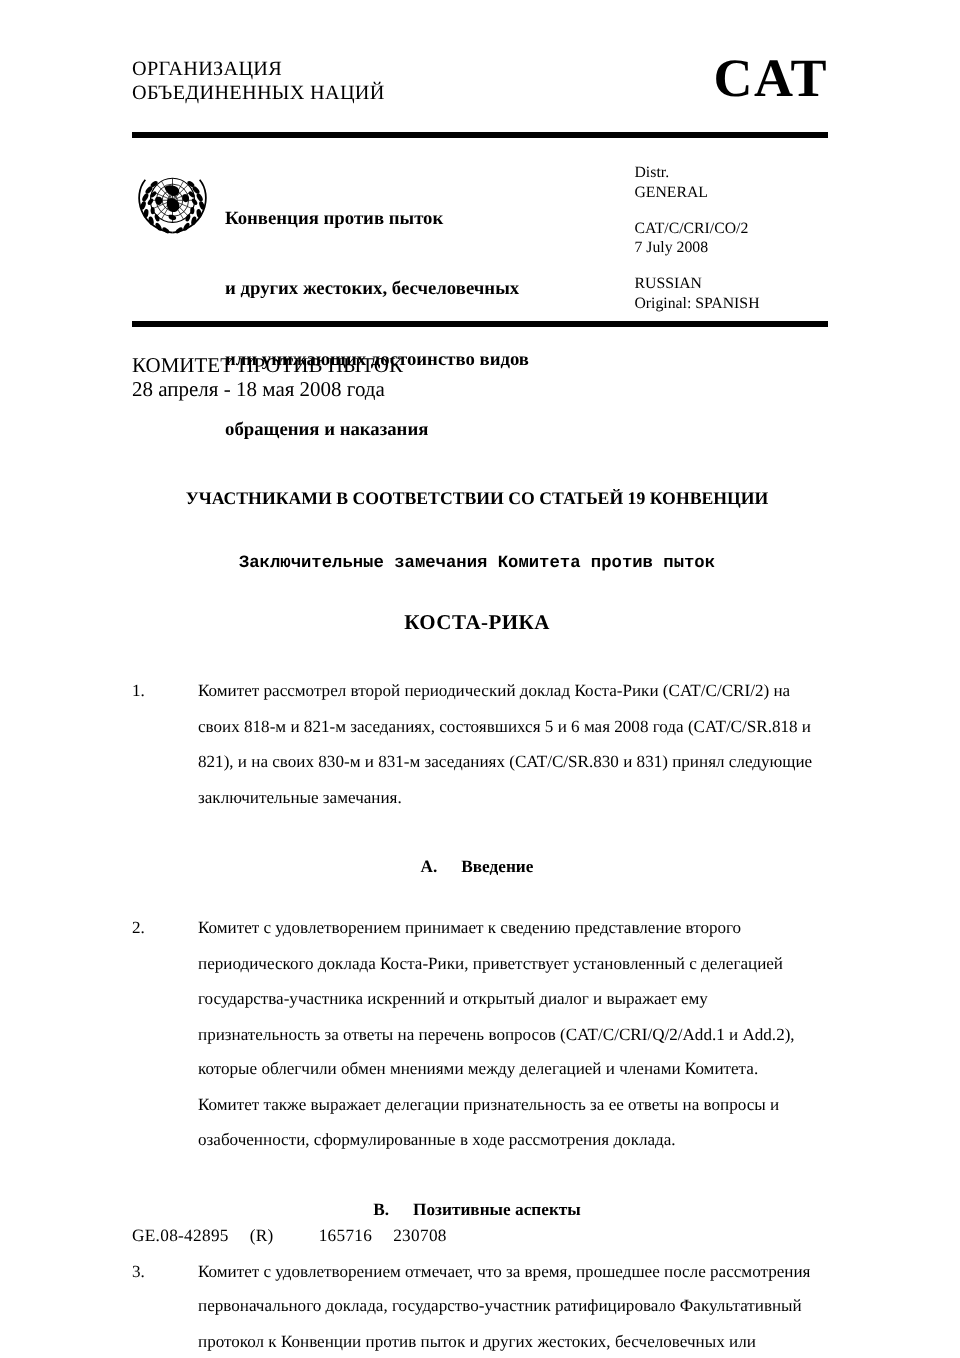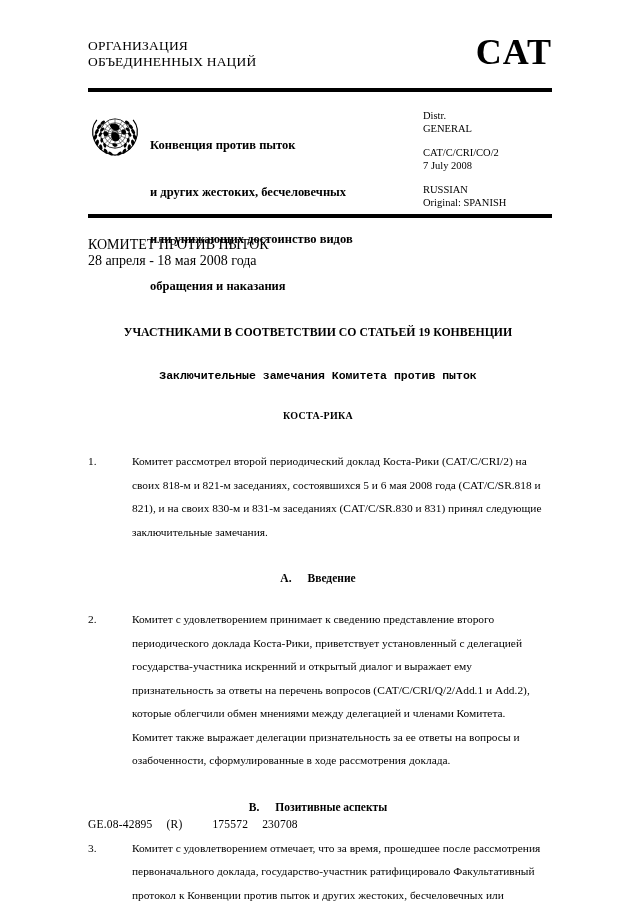--- a/index.html
+++ b/index.html
@@ -135,21 +135,21 @@
     font-weight: bold;
     font-size: 11.5px;
     line-height: 16px;
     margin: 0 0 24px 0;
     font-family: Liberation Mono, monospace;
   }
 
   .heading-country {
     text-align: center;
     font-weight: bold;
-    font-size: 10px;
+    font-size: 14px;
     line-height: 16px;
     margin: 0 0 26px 0;
     letter-spacing: 0.3px;
   }
 
   .section-heading {
     text-align: center;
     font-weight: bold;
     font-size: 11.5px;
     line-height: 16px;
@@ -321,16 +321,16 @@
     </div>
 
     <p class="para">
       <span class="num">3.</span>
       <span>Комитет с удовлетворением отмечает, что за время, прошедшее после рассмотрения первоначального доклада, государство-участник ратифицировало Факультативный протокол к Конвенции против пыток и других жестоких, бесчеловечных или унижающих</span>
     </p>
 
   </div>
 
   <div class="footer">
-    <span class="f-seg">GE.08-42895</span><span class="f-seg wide">(R)</span><span class="f-seg">175572</span><span class="f-seg">230708</span>
+    <span class="f-seg">GE.08-42895</span><span class="f-seg wide">(R)</span><span class="f-seg">165716</span><span class="f-seg">230708</span>
   </div>
 
 </div>
 
 </body></html>

